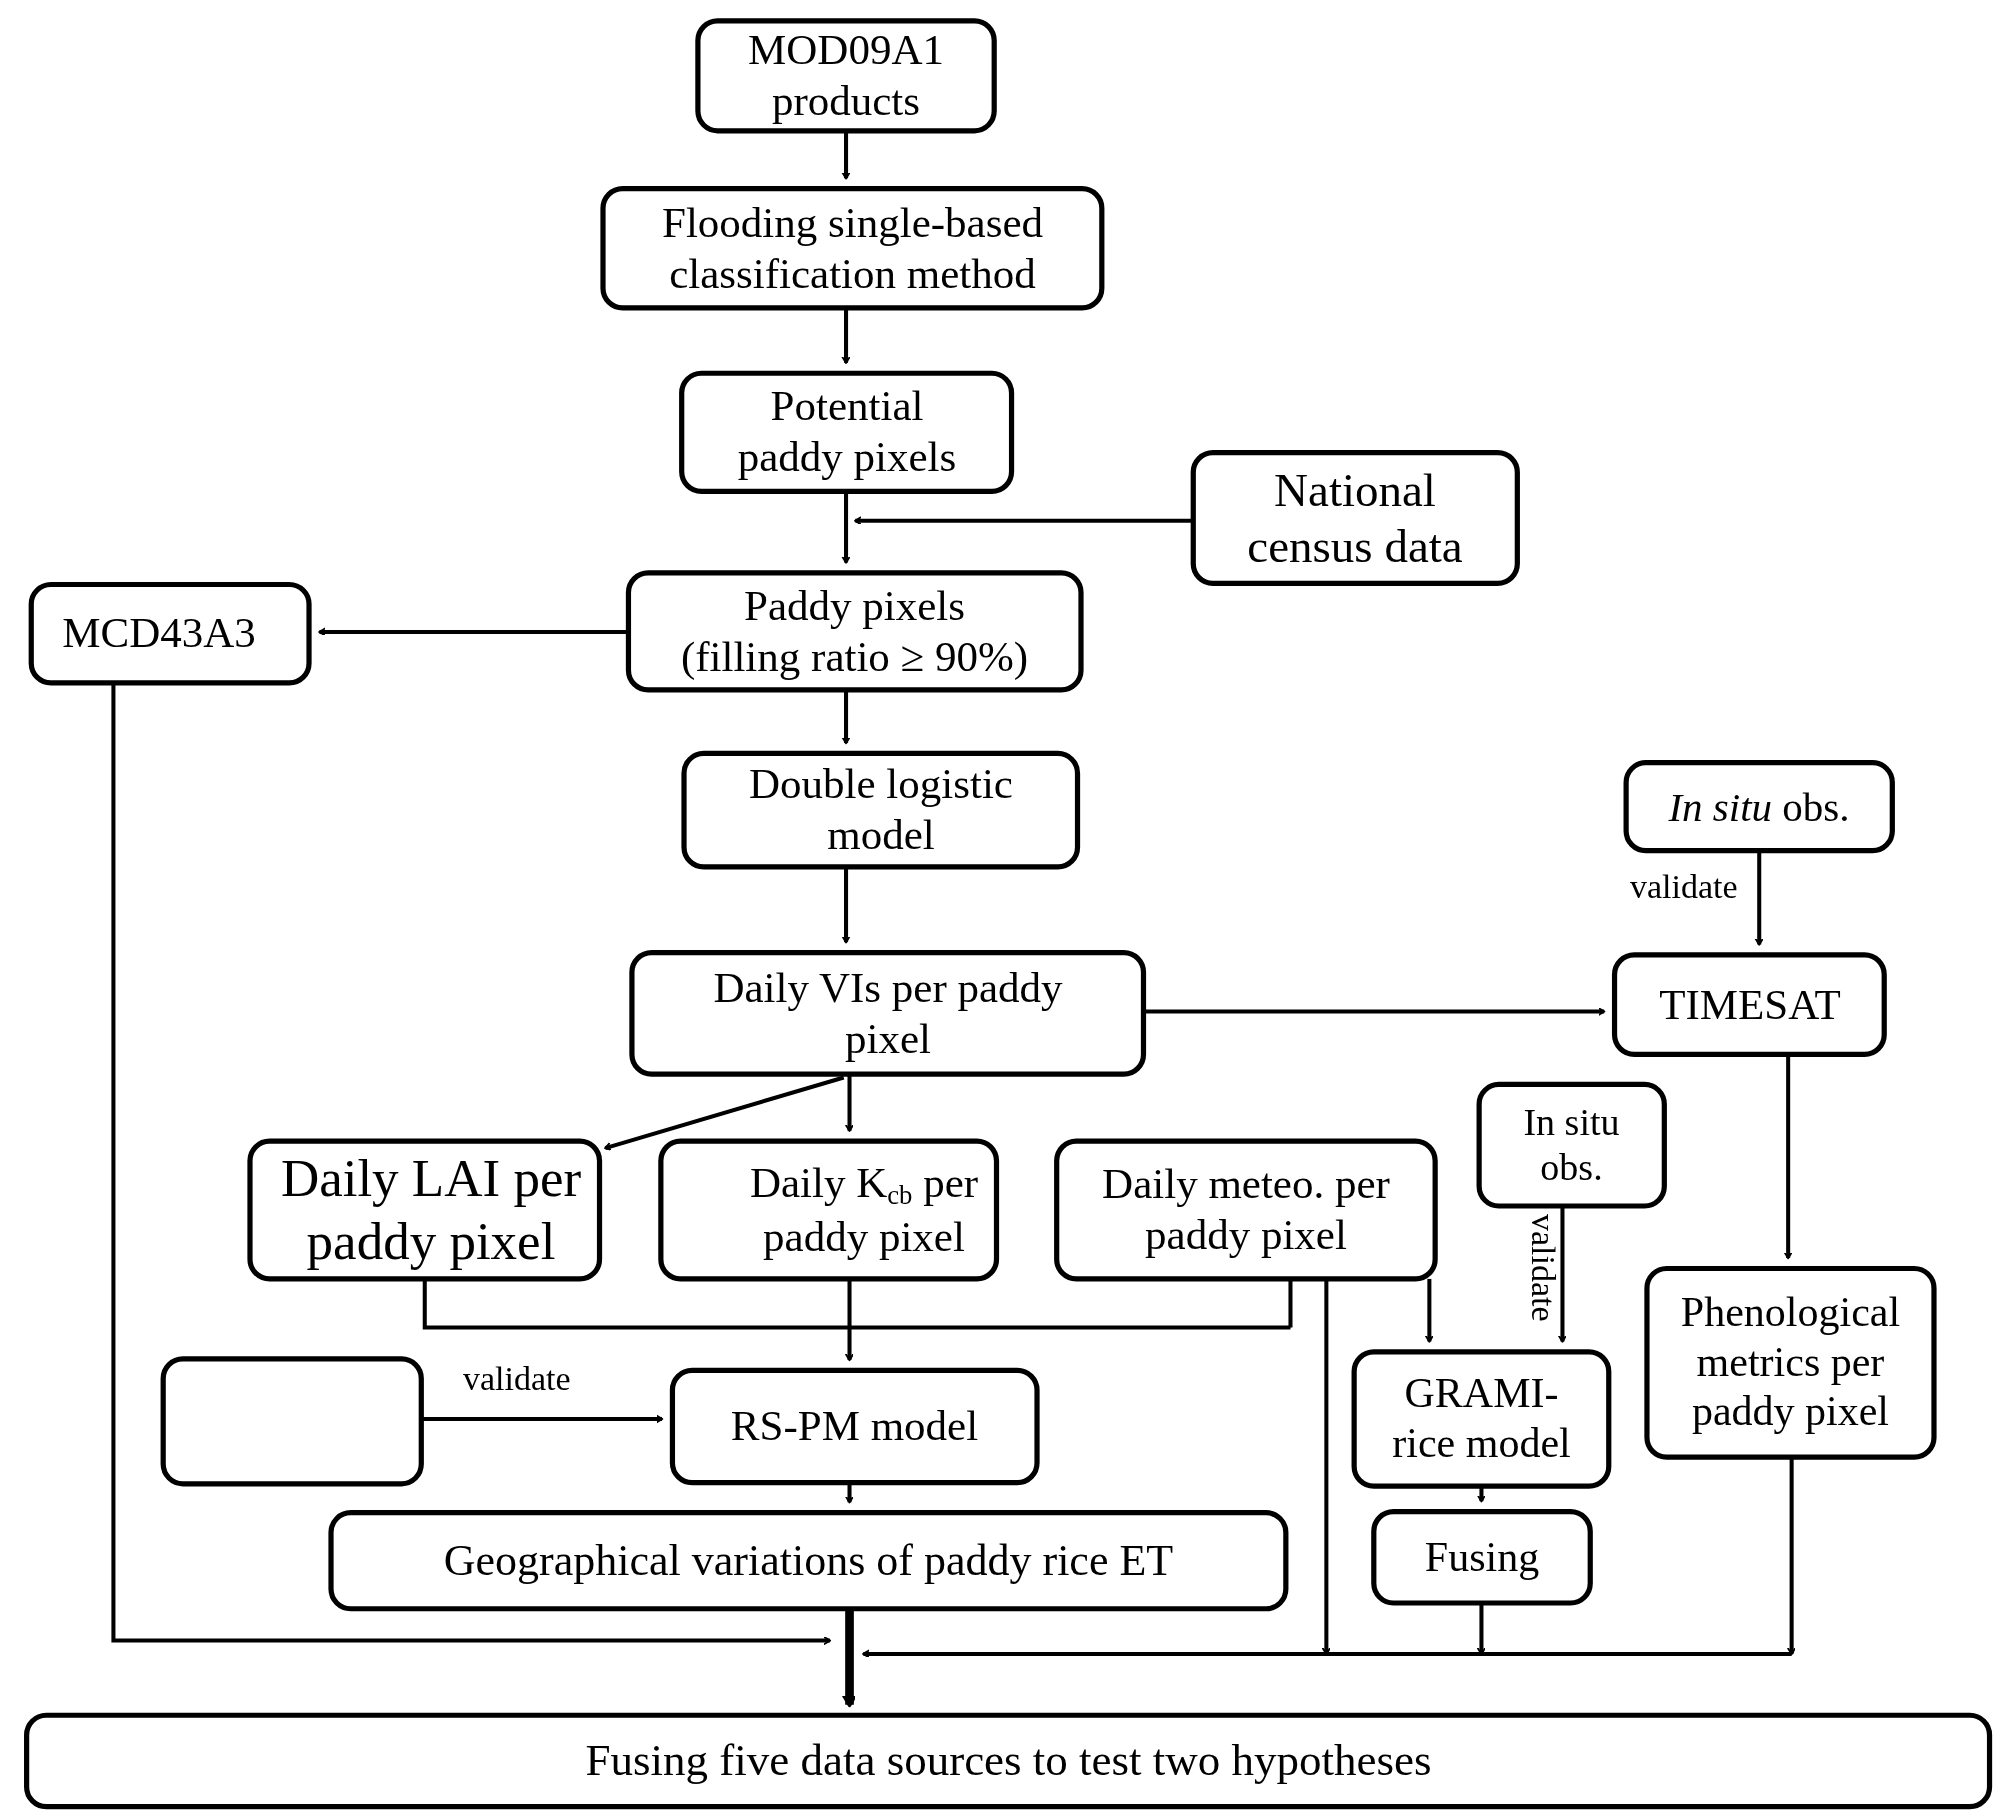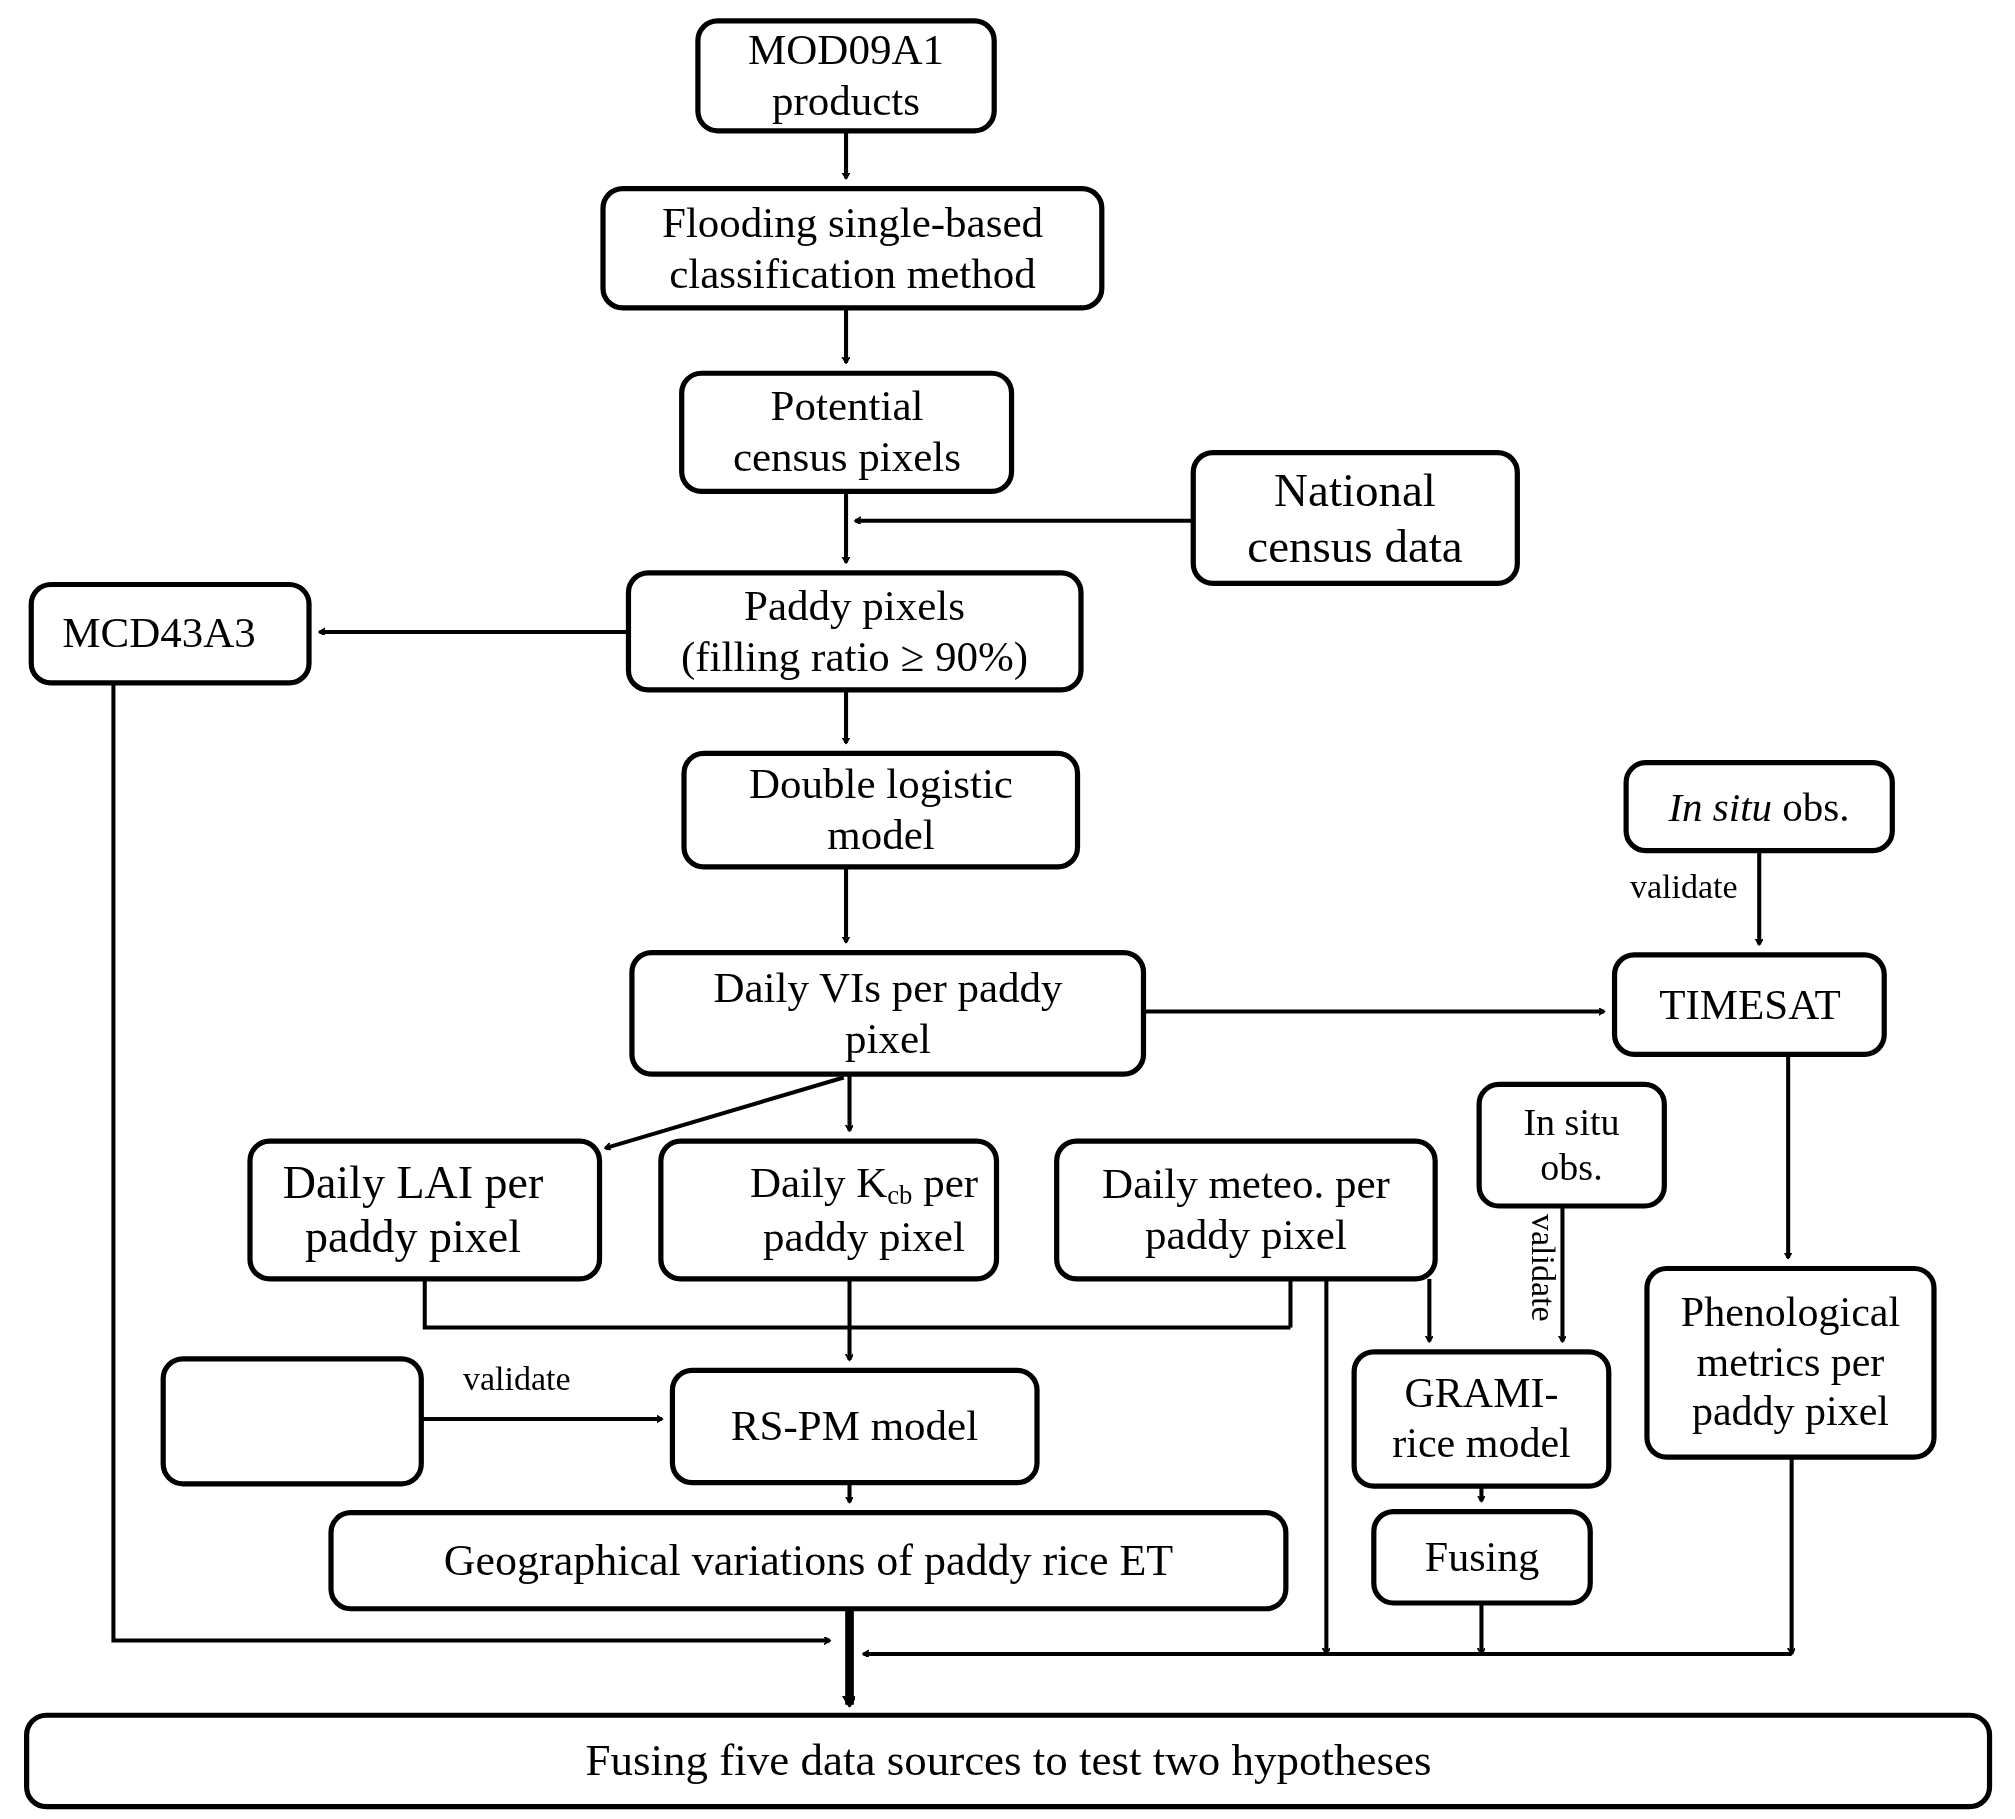--- a/index.html
+++ b/index.html
@@ -127,21 +127,21 @@
     </g>
   </svg>
 
   <div class="nodeLabel" style="left:698px;top:21px;width:296px;height:110px;font-size:43px;">MOD09A1
 products</div>
 
   <div class="nodeLabel" style="left:603px;top:189px;width:499px;height:119px;font-size:43px;">Flooding single-based
 classification method</div>
 
   <div class="nodeLabel" style="left:682px;top:373px;width:330px;height:118px;font-size:43px;">Potential
-census pixels</div>
+paddy pixels</div>
 
   <div class="nodeLabel" style="left:1193px;top:453px;width:324px;height:131px;font-size:47px;">National
 census data</div>
 
   <div class="nodeLabel" style="left:628px;top:573px;width:453px;height:117px;font-size:43px;flex-direction:column;">
     <span>Paddy pixels</span>
     <span>(filling ratio ≥ 90%)</span>
   </div>
 
   <div class="nodeLabel" style="left:20px;top:584px;width:278px;height:98px;font-size:43px;">MCD43A3</div>
@@ -151,21 +151,21 @@
 
   <div class="nodeLabel" style="left:632px;top:953px;width:512px;height:122px;font-size:43px;">Daily VIs per paddy
 pixel</div>
 
   <div class="nodeLabel" style="left:1626px;top:763px;width:266px;height:88px;font-size:41px;">
     <span><span class="ital">In situ</span><span> obs.</span></span>
   </div>
 
   <div class="nodeLabel" style="left:1615px;top:955px;width:270px;height:100px;font-size:43px;">TIMESAT</div>
 
-  <div class="nodeLabel" style="left:238px;top:1141px;width:350px;height:138px;font-size:46px;">Daily LAI per
+  <div class="nodeLabel" style="left:256px;top:1141px;width:350px;height:138px;font-size:53px;">Daily LAI per
 paddy pixel</div>
 
   <div class="nodeLabel" style="left:696px;top:1141px;width:336px;height:138px;font-size:43px;flex-direction:column;">
     <span><span>Daily K</span><span class="sub">cb</span><span> per</span></span>
     <span>paddy pixel</span>
   </div>
 
   <div class="nodeLabel" style="left:1057px;top:1141px;width:378px;height:138px;font-size:43px;">Daily meteo. per
 paddy pixel</div>
 

